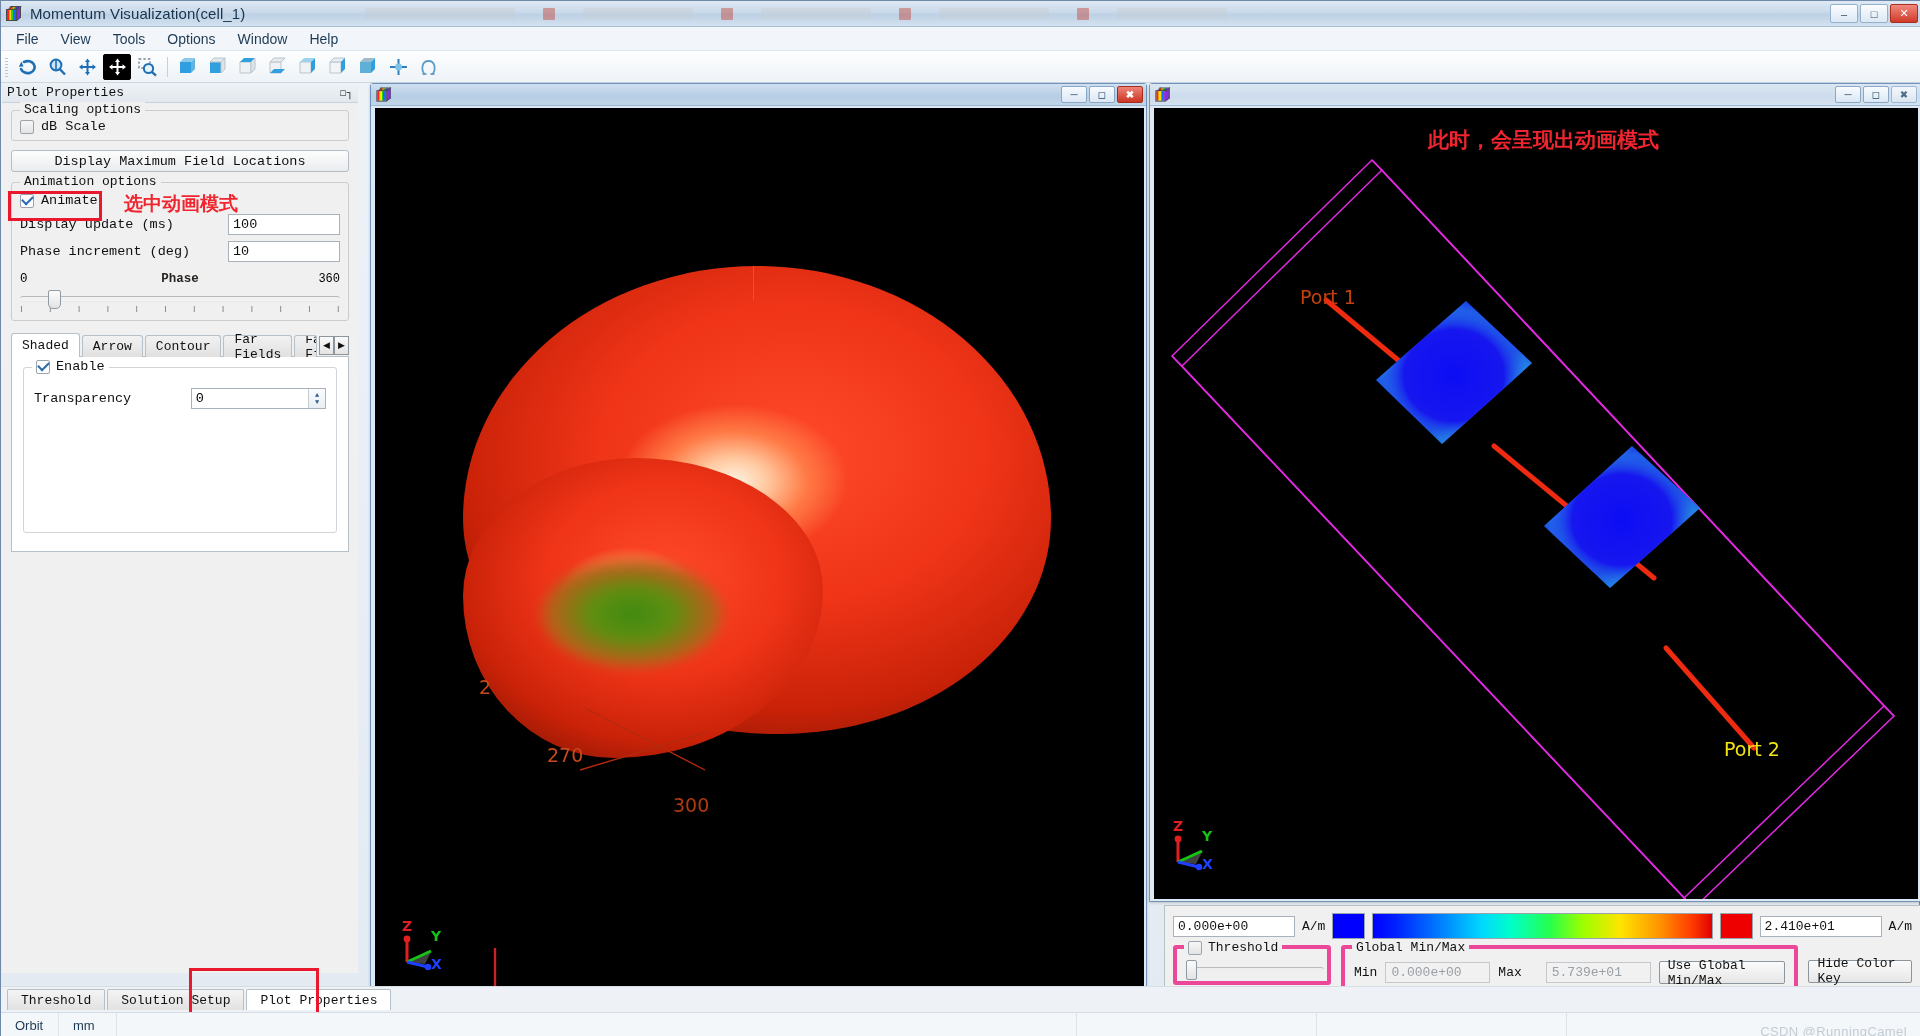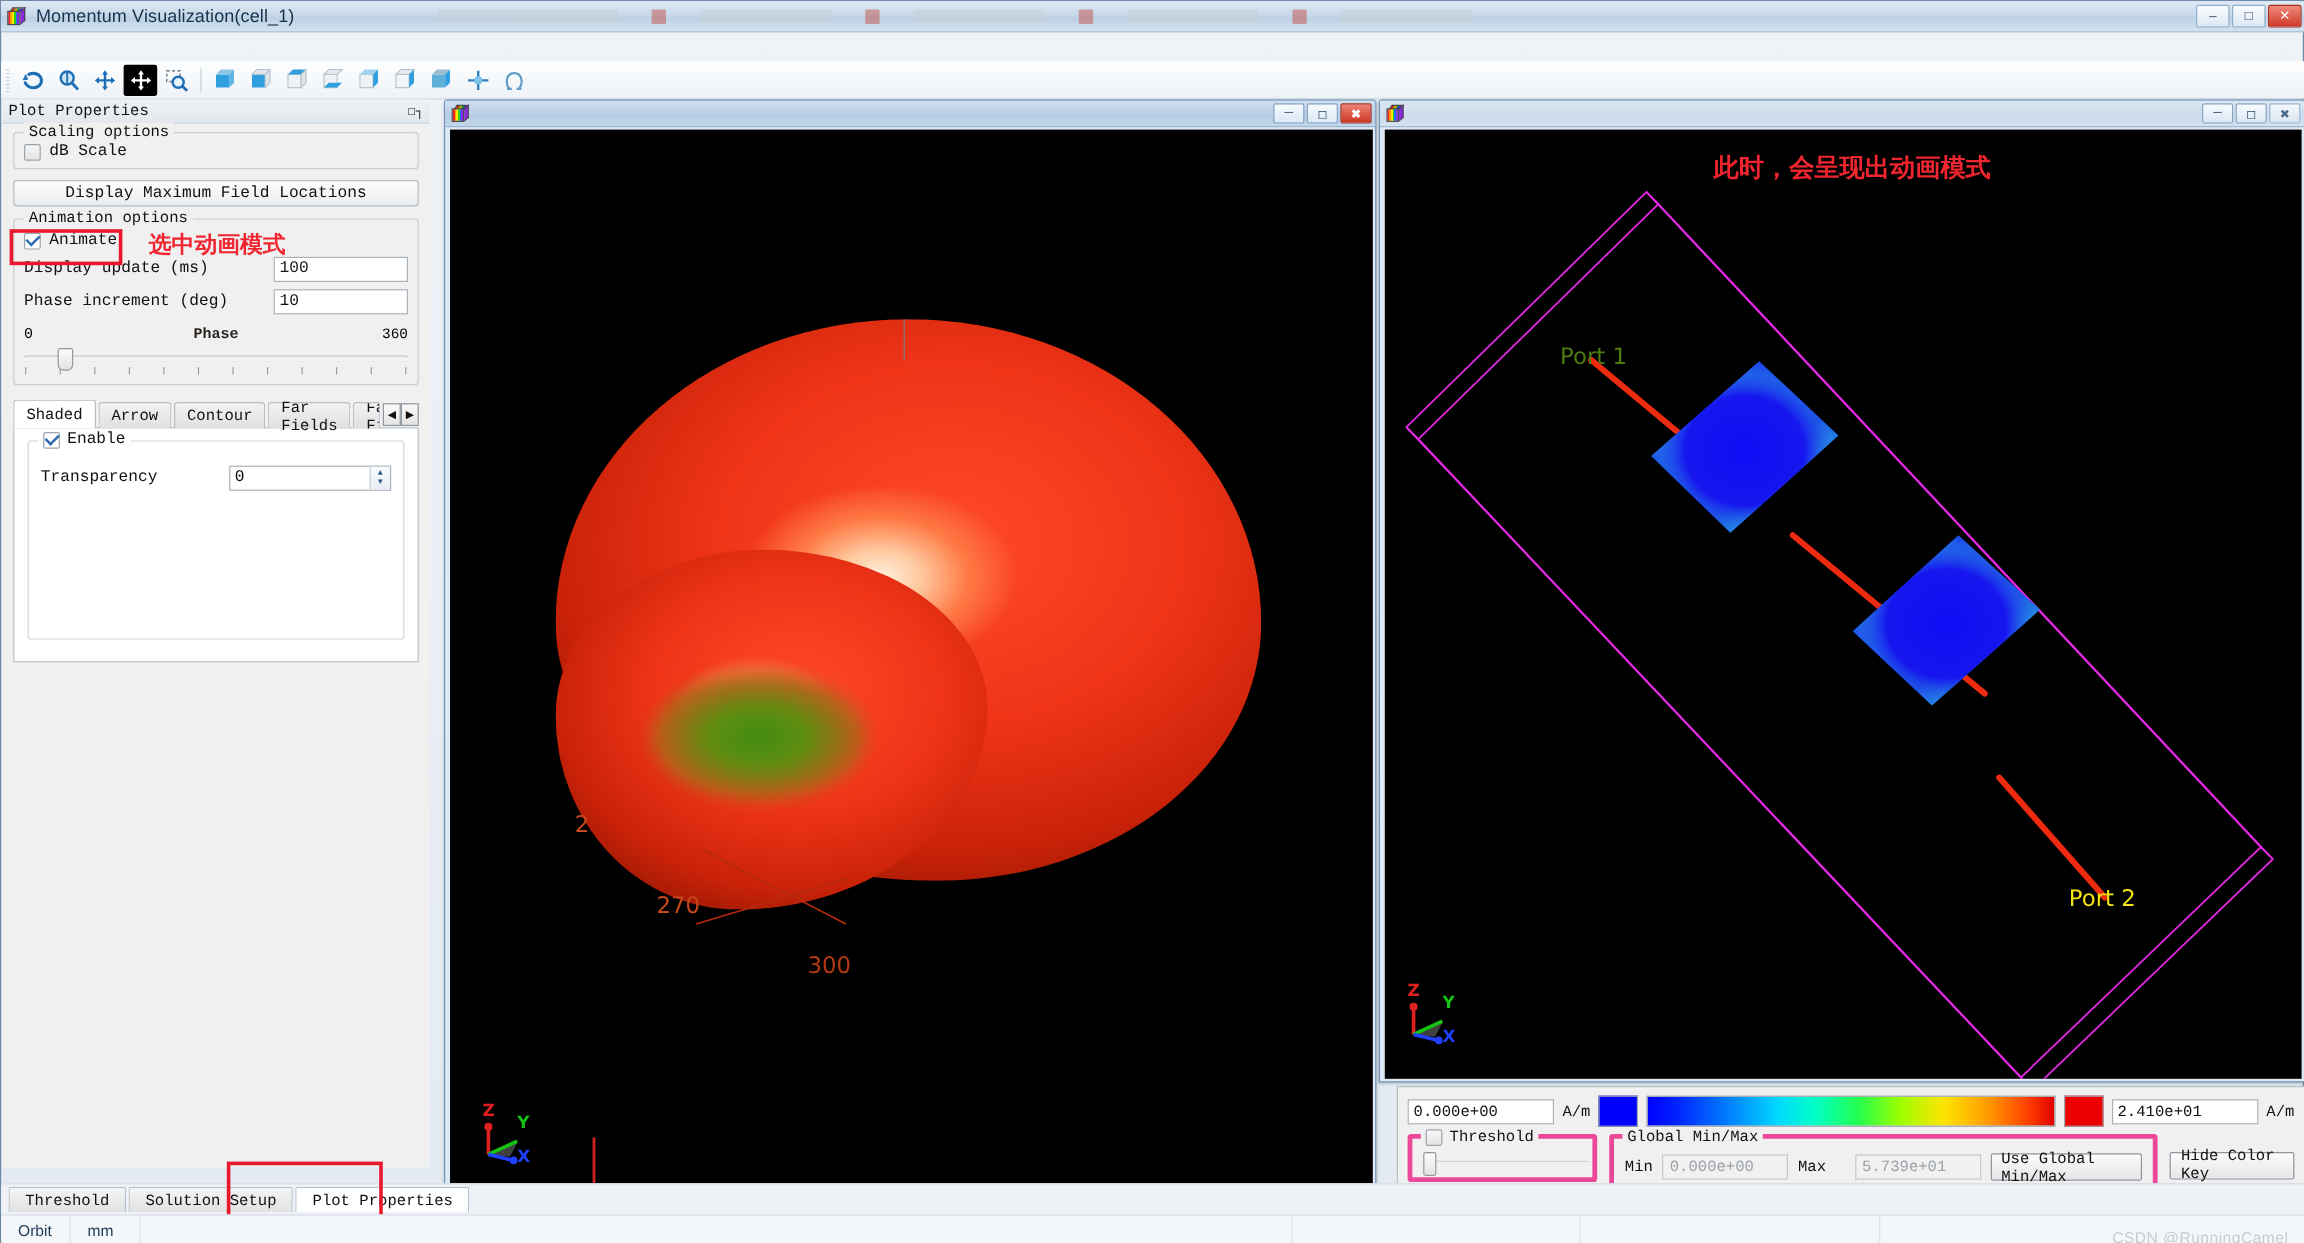--- a/index.html
+++ b/index.html
@@ -355,20 +355,28 @@
       <div class="ghost-red"></div>
       <div class="ghost-chip" style="width:110px"></div>
     </div>
     <div class="win-btns">
       <div class="win-btn">–</div>
       <div class="win-btn">□</div>
       <div class="win-btn close">✕</div>
     </div>
   </div>
 
+  <div id="menubar">
+    <div class="menu-item">File</div>
+    <div class="menu-item">View</div>
+    <div class="menu-item">Tools</div>
+    <div class="menu-item">Options</div>
+    <div class="menu-item">Window</div>
+    <div class="menu-item">Help</div>
+  </div>
 
   <div id="toolbar">
     <div class="tb-grip"></div>
 
     <div class="tbtn">
       <svg width="21" height="20" viewBox="0 0 21 20">
           <path d="M4 12a7 6 0 1 0 3-7" fill="none" stroke="#1f6fb5" stroke-width="2.6" stroke-linecap="round"></path>
           <path d="M4.5 4.5 L6.5 9.5 L1.8 9.8 Z" fill="#1f6fb5"></path>
         </svg>
     </div>
@@ -652,21 +660,21 @@
           <polygon points="312,193 378,255 288,336 222,272" fill="url(#patchGrad1)"></polygon>
           <polygon points="312,193 378,255 288,336 222,272" fill="url(#patchCore)"></polygon>
         </g>
 
         <g>
           <polygon points="478,338 546,400 456,480 390,418" fill="url(#patchGrad1)"></polygon>
           <polygon points="478,338 546,400 456,480 390,418" fill="url(#patchCore)"></polygon>
         </g>
       </svg>
 
-      <span style="position:absolute;left:146px;top:178px;color:#4d7c0f;font-size:19px;font-family:'DejaVu Sans',sans-serif;">Port 1</span>
+      <span style="position:absolute;left:146px;top:178px;color:#c2410c;font-size:19px;font-family:'DejaVu Sans',sans-serif;">Port 1</span>
       <span style="position:absolute;left:570px;top:630px;color:#f2e414;font-size:19px;font-family:'DejaVu Sans',sans-serif;">Port 2</span>
 
       <span class="red-cn" style="left:274px; top:18px; font-size:21px;">此时，会呈现出动画模式</span>
 
       <div class="triad" style="left:14px; top:712px;">
         <svg width="60" height="58" viewBox="0 0 60 58">
           <polygon points="10,42 34,32 28,44" fill="#555" opacity=".75"></polygon>
           <line x1="10" y1="42" x2="10" y2="18" stroke="#e02020" stroke-width="3"></line>
           <circle cx="10" cy="19" r="3.4" fill="#e02020"></circle>
           <line x1="10" y1="42" x2="34" y2="31" stroke="#15c415" stroke-width="3"></line>

